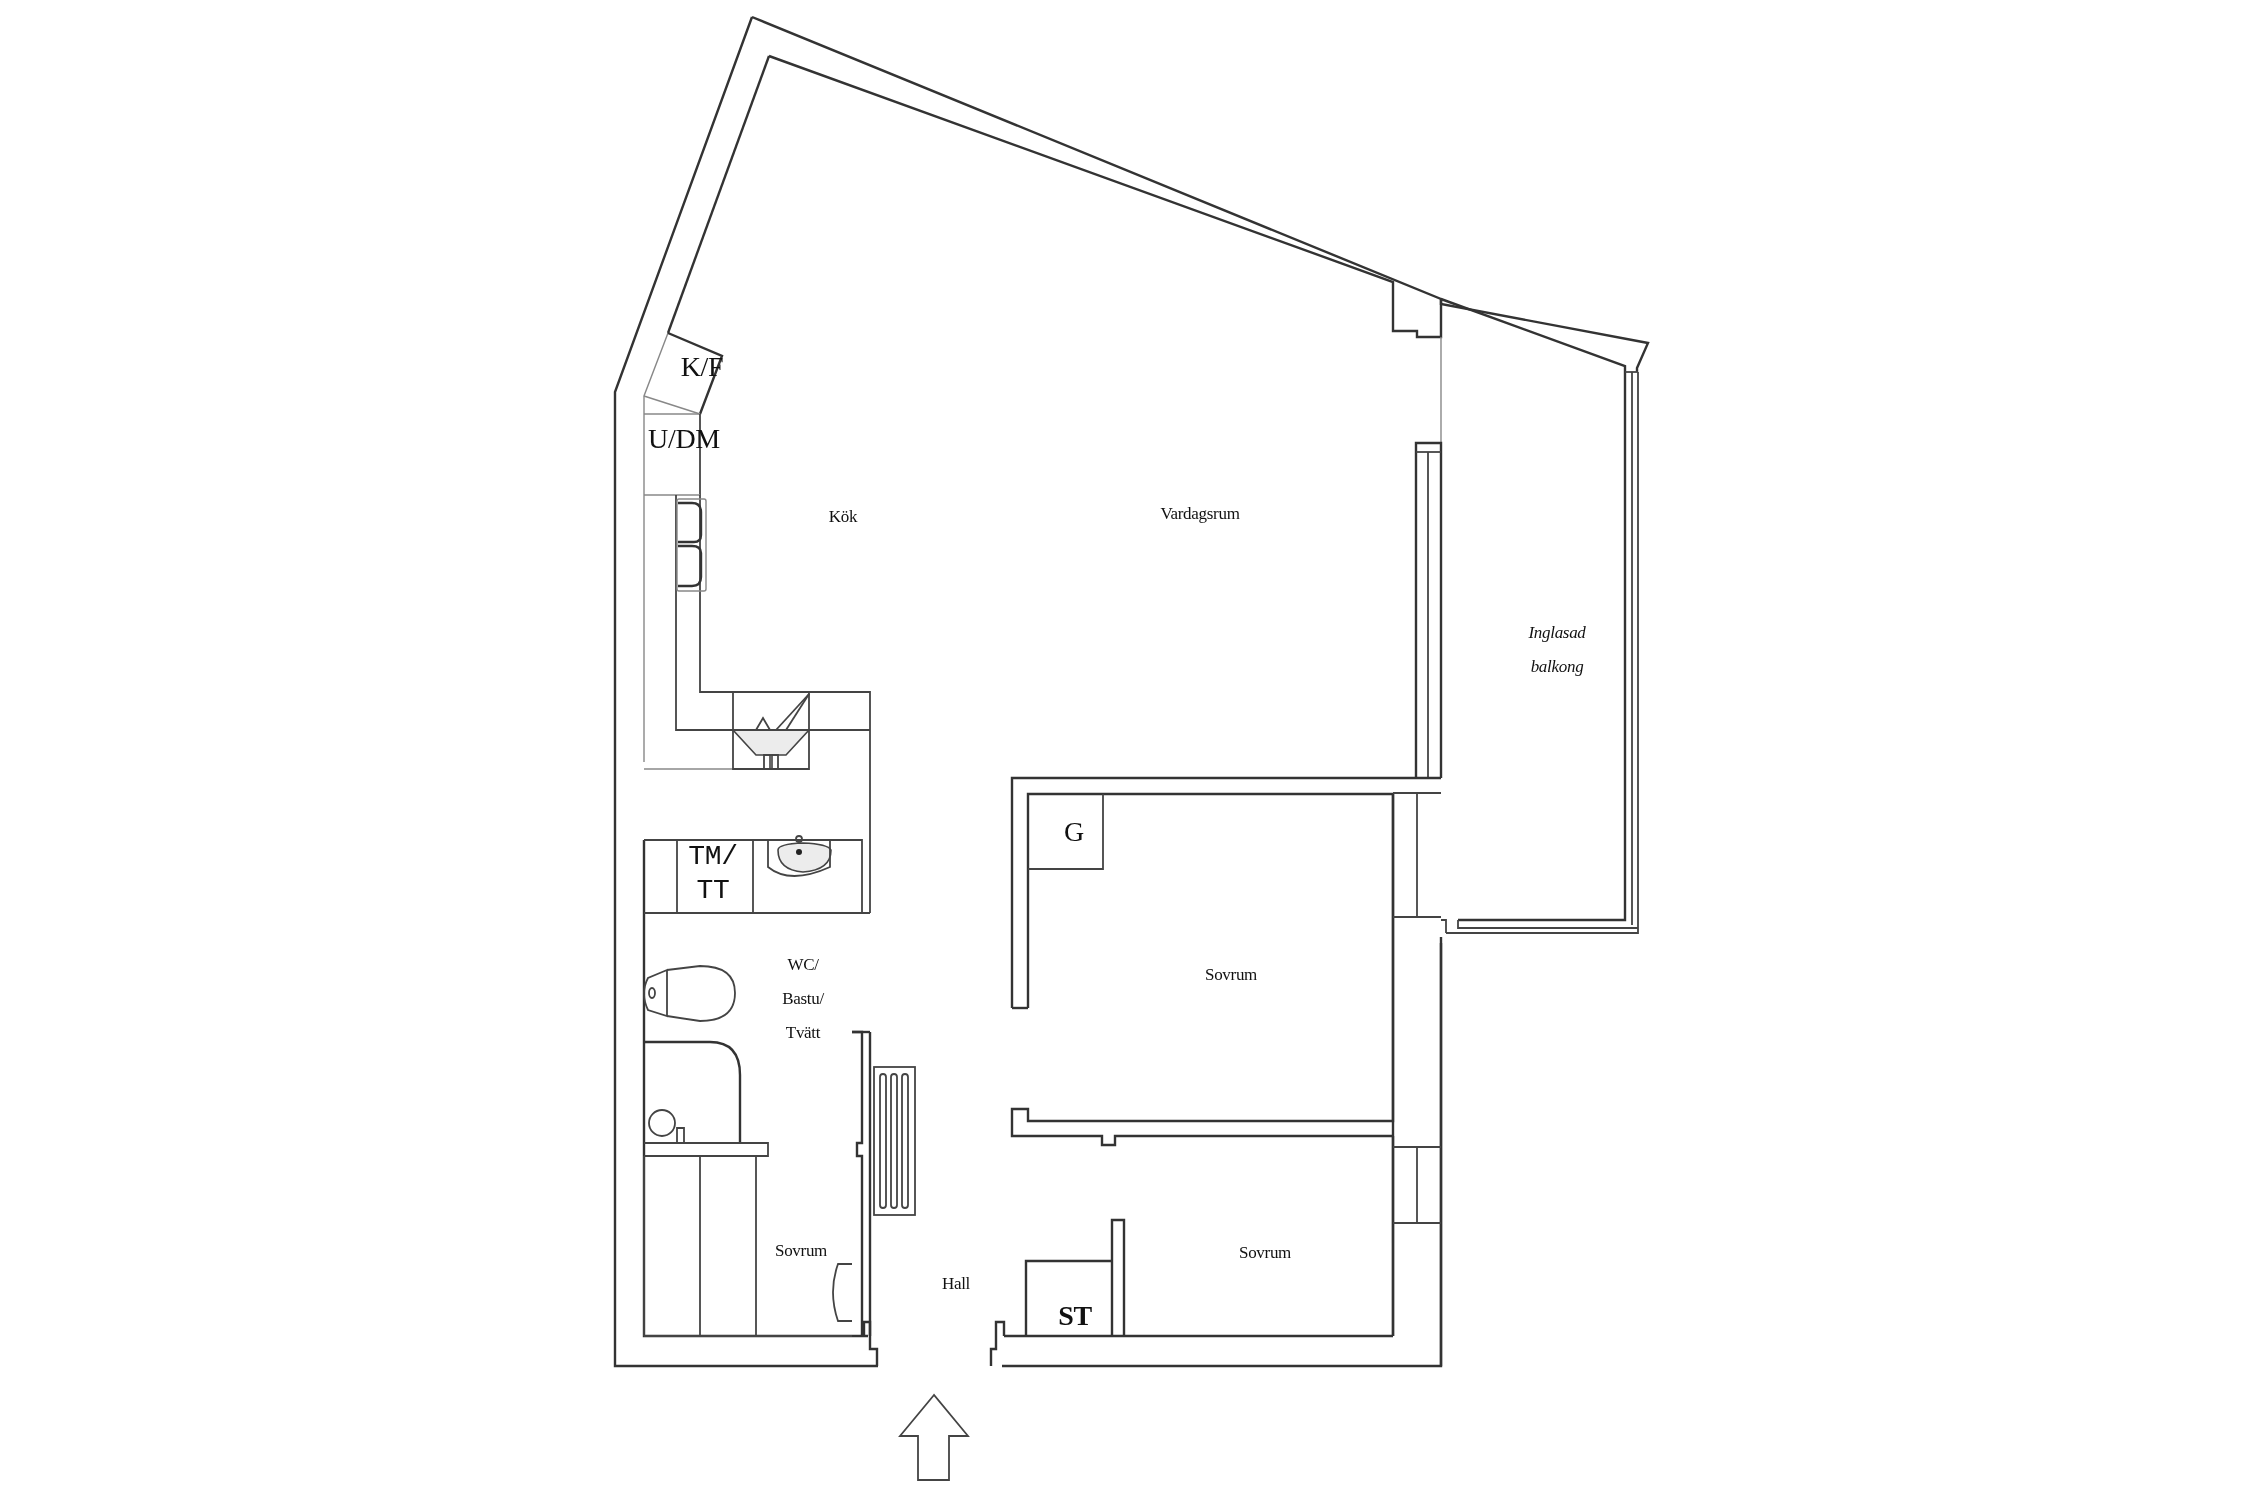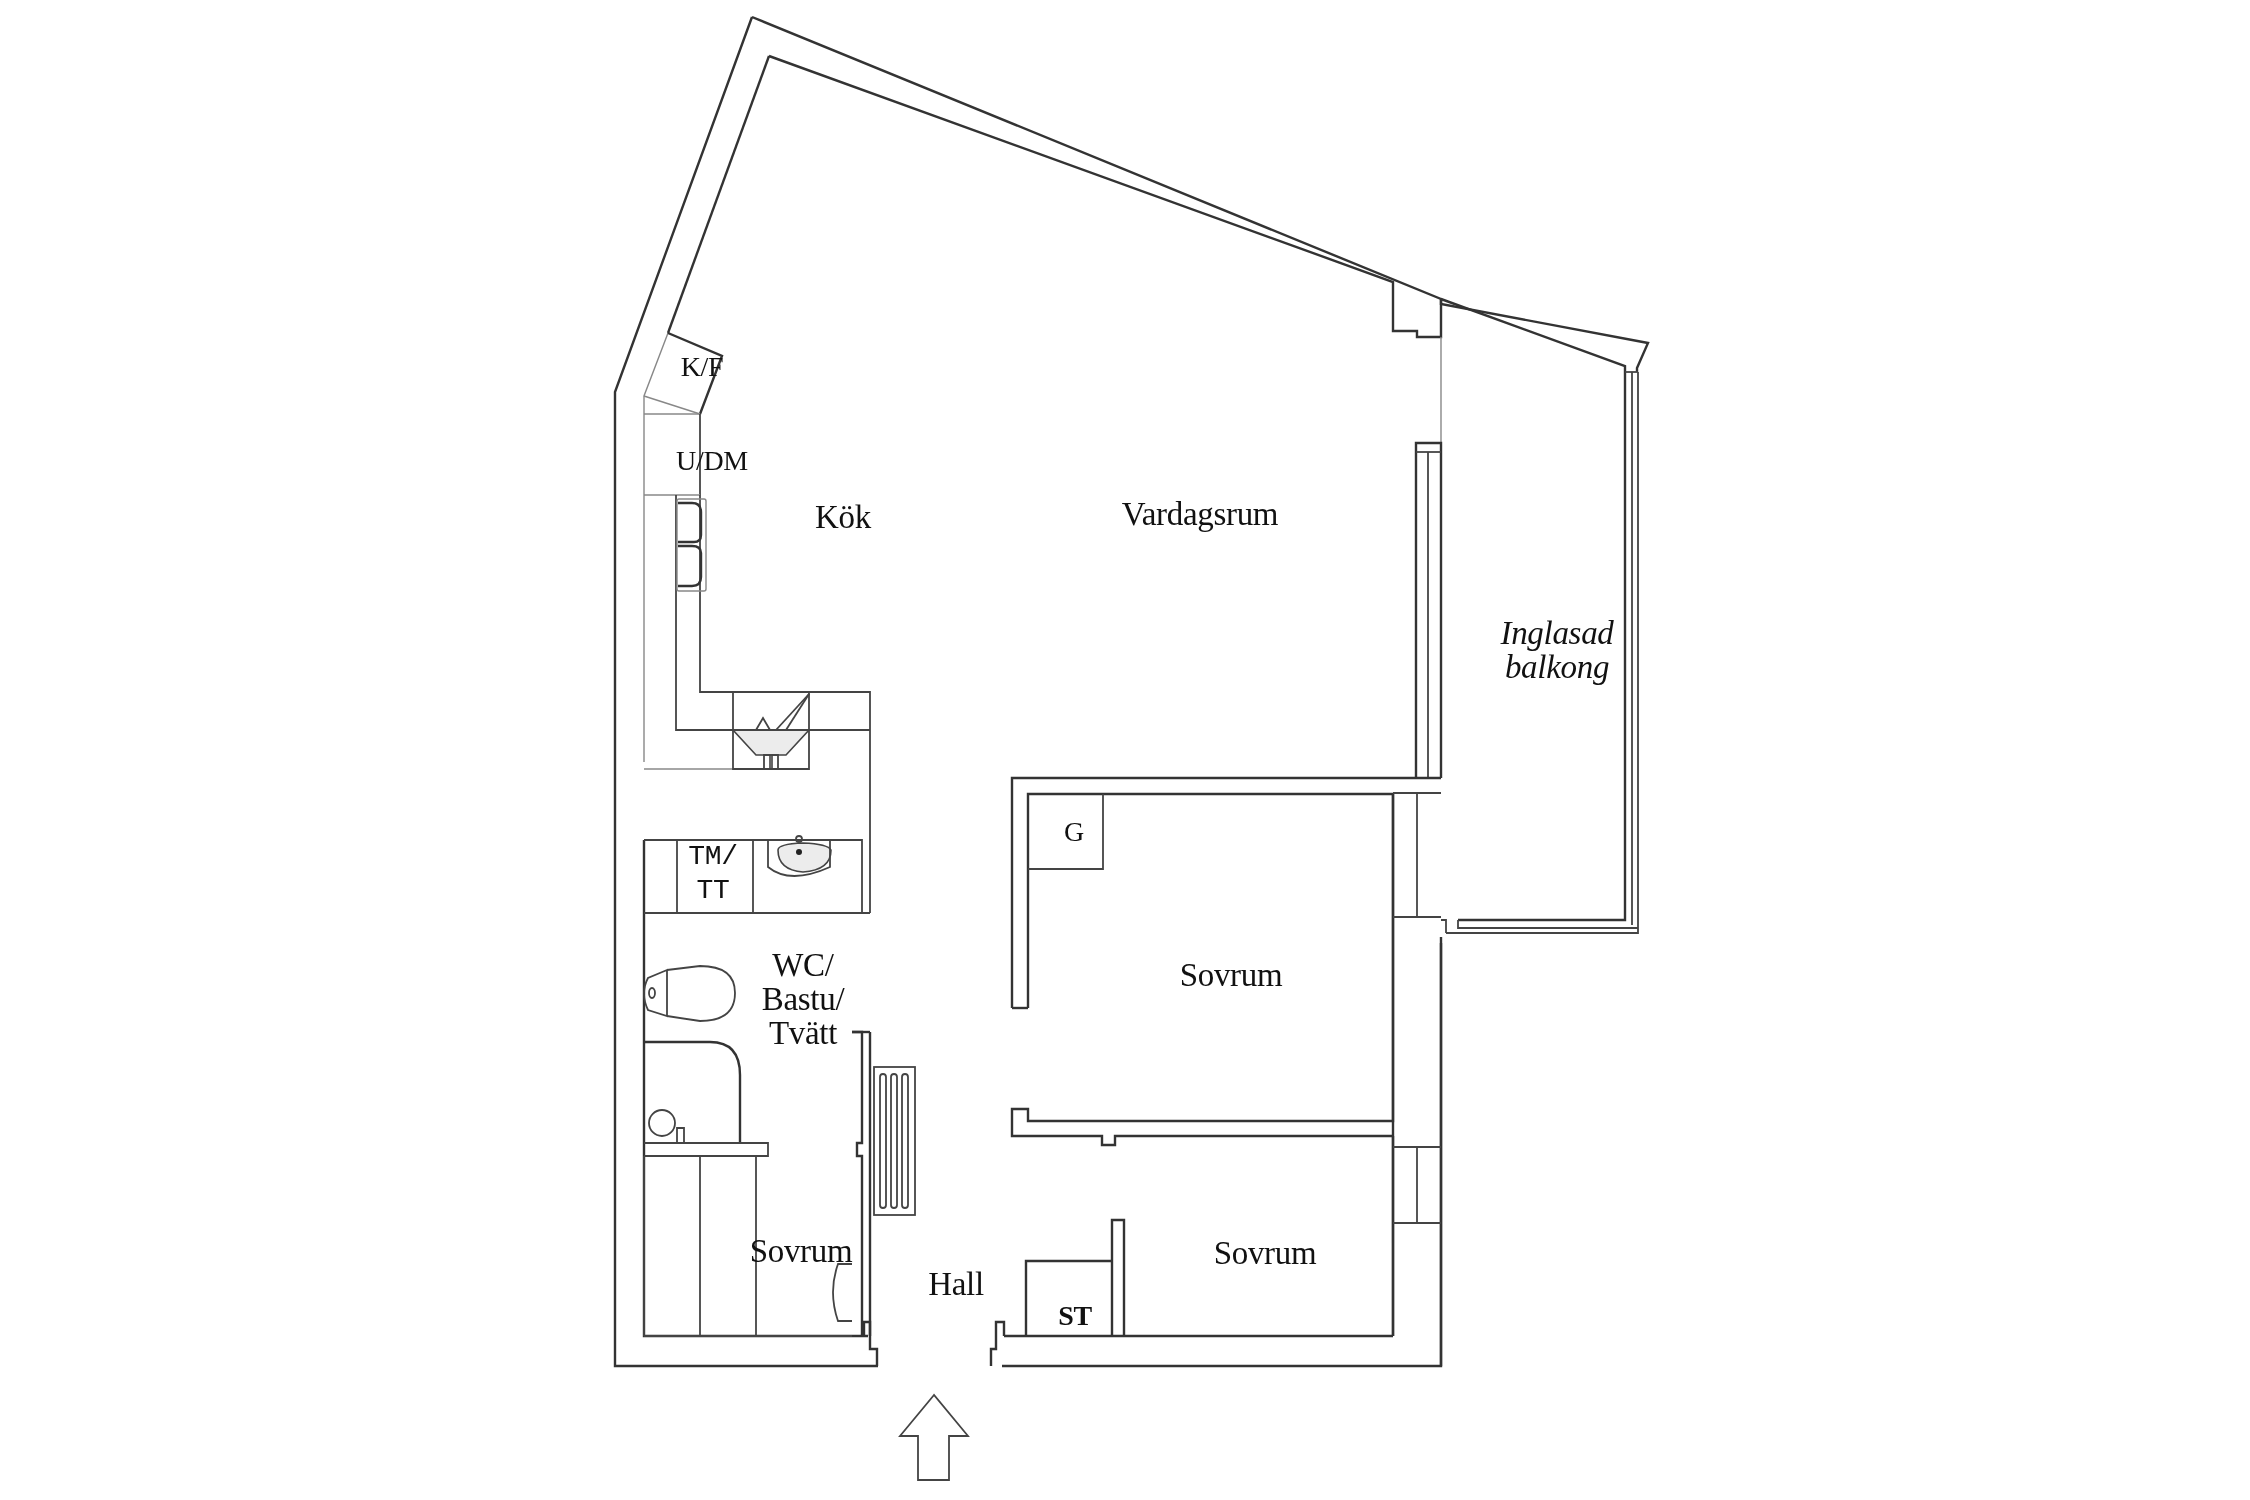--- a/index.html
+++ b/index.html
@@ -2,21 +2,21 @@
 <html><head>
 <meta charset="utf-8">
 <style>
   html,body{margin:0;padding:0;background:#ffffff;}
   body{width:2250px;height:1500px;overflow:hidden;position:relative;font-family:"DejaVu Serif","Liberation Serif",serif;}
   svg#plan{position:absolute;left:0;top:0;width:2250px;height:1500px;}
   .w{fill:none;stroke:#333333;stroke-width:2.4;stroke-linejoin:miter;}
   .t{fill:none;stroke:#444444;stroke-width:1.8;}
   .f{fill:none;stroke:#888888;stroke-width:1.4;}
   .glass{fill:#ececec;stroke:#444;stroke-width:1.6;}
-  .lbl{position:absolute;transform:translate(-50%,-50%);font-family:"Liberation Serif","DejaVu Serif",serif;font-size:33px;line-height:34px;color:#111111;text-align:center;white-space:pre;letter-spacing:-0.3px;}
+  .lbl{position:absolute;transform:translate(-50%,-50%);font-family:"Liberation Serif","DejaVu Serif",serif;font-size:17px;line-height:34px;color:#111111;text-align:center;white-space:pre;letter-spacing:-0.3px;}
   .lbl.sm{font-size:28px;}
 </style>
 </head>
 <body>
 
 <svg id="plan" viewBox="0 0 2250 1500" xmlns="http://www.w3.org/2000/svg">
 
   <g>
     <path class="w" d="M752 17 L1441 299 L1441 304 L1648 343 L1637 368 L1637 372"></path>
     <path class="w" d="M752 17 L615 392 L615 1366 L878 1366"></path>
@@ -166,21 +166,21 @@
   <g>
     <path class="t" stroke-width="2.2" d="M934 1395 L900 1436 L918 1436 L918 1480 L949 1480 L949 1436 L968 1436 Z" fill="#ffffff"></path>
   </g>
 </svg>
 
 <div class="lbl" style="left:843px;top:517px;">Kök</div>
 <div class="lbl" style="left:1200px;top:514px;">Vardagsrum</div>
 <div class="lbl" style="left:1557px;top:650px;font-style:italic;">Inglasad
 balkong</div>
 <div class="lbl sm" style="left:702px;top:367px;">K/F</div>
-<div class="lbl sm" style="left:684px;top:461px;margin-left:28px;">U/DM</div>
+<div class="lbl sm" style="left:684px;top:439px;">U/DM</div>
 <div class="lbl sm" style="left:713px;top:874px;font-family:Liberation Mono, monospace;">TM/
 TT</div>
 <div class="lbl" style="left:803px;top:999px;">WC/
 Bastu/
 Tvätt</div>
 <div class="lbl sm" style="left:1074px;top:832px;">G</div>
 <div class="lbl" style="left:1231px;top:975px;">Sovrum</div>
 <div class="lbl" style="left:1265px;top:1253px;">Sovrum</div>
 <div class="lbl" style="left:801px;top:1251px;">Sovrum</div>
 <div class="lbl" style="left:956px;top:1284px;">Hall</div>

